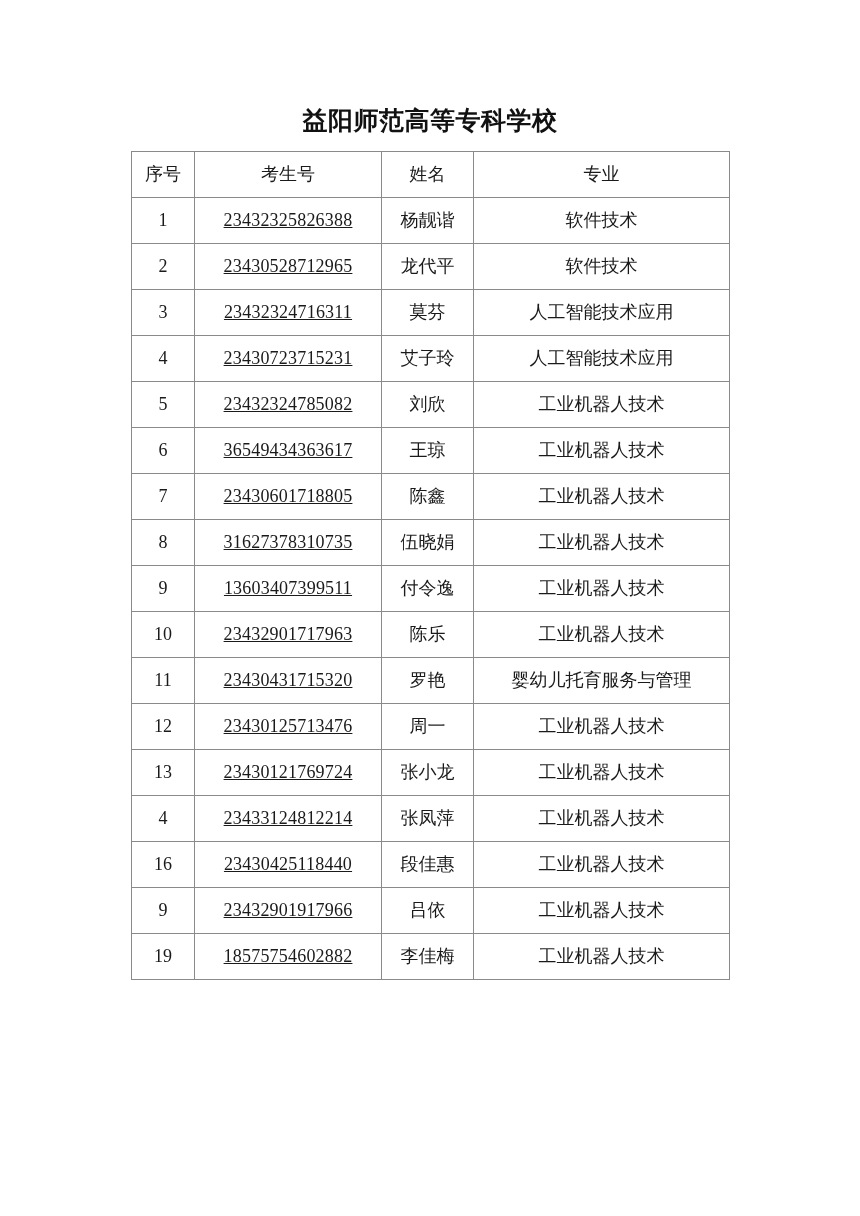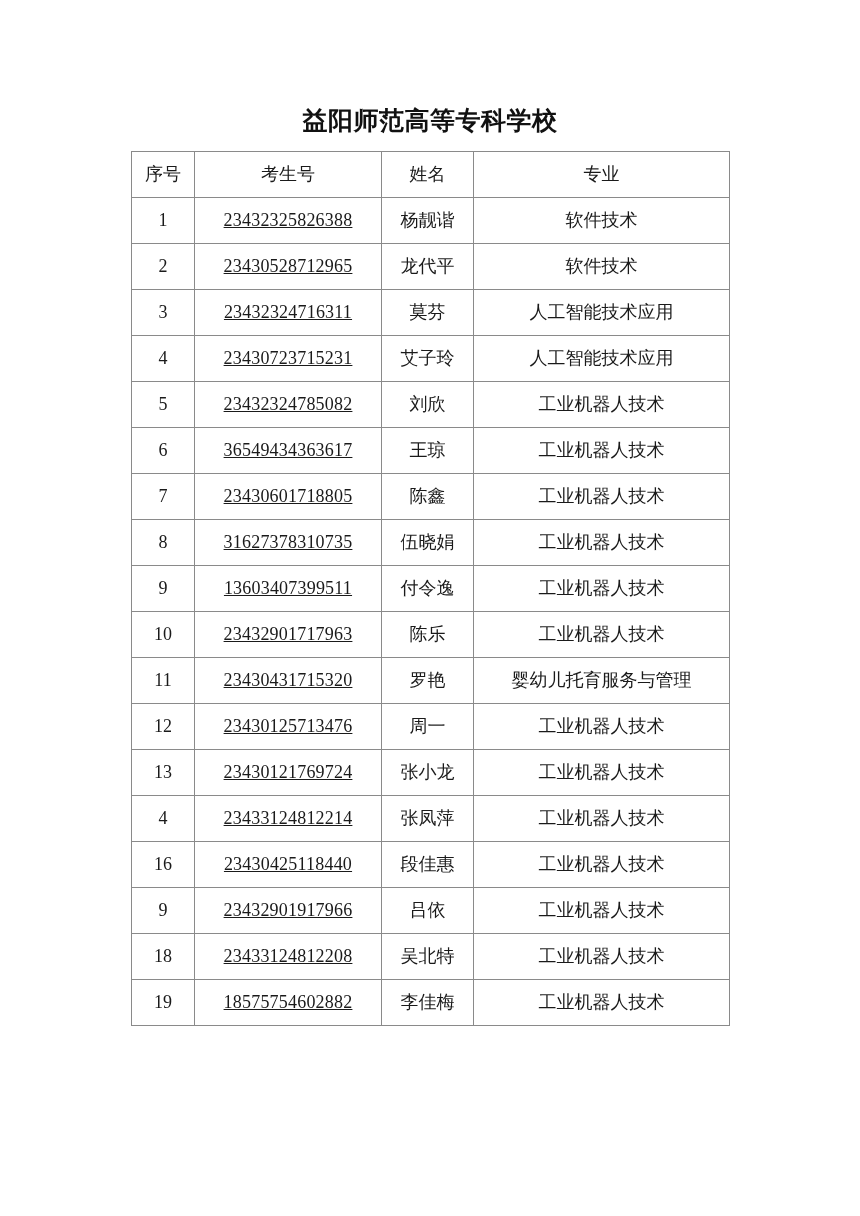--- a/index.html
+++ b/index.html
@@ -203,26 +203,20 @@
             <td class="cell-name">段佳惠</td>
             <td class="cell-major">工业机器人技术</td>
           </tr>
           <tr>
             <td class="cell-index">9</td>
             <td class="cell-exam">23432901917966</td>
             <td class="cell-name">吕依</td>
             <td class="cell-major">工业机器人技术</td>
           </tr>
           <tr>
-            <td class="cell-index">18</td>
-            <td class="cell-exam">23433124812208</td>
-            <td class="cell-name">吴北特</td>
-            <td class="cell-major">工业机器人技术</td>
-          </tr>
-          <tr>
             <td class="cell-index">19</td>
             <td class="cell-exam">18575754602882</td>
             <td class="cell-name">李佳梅</td>
             <td class="cell-major">工业机器人技术</td>
           </tr>
         </tbody>
     </table>
   </div>
 
 </div>

